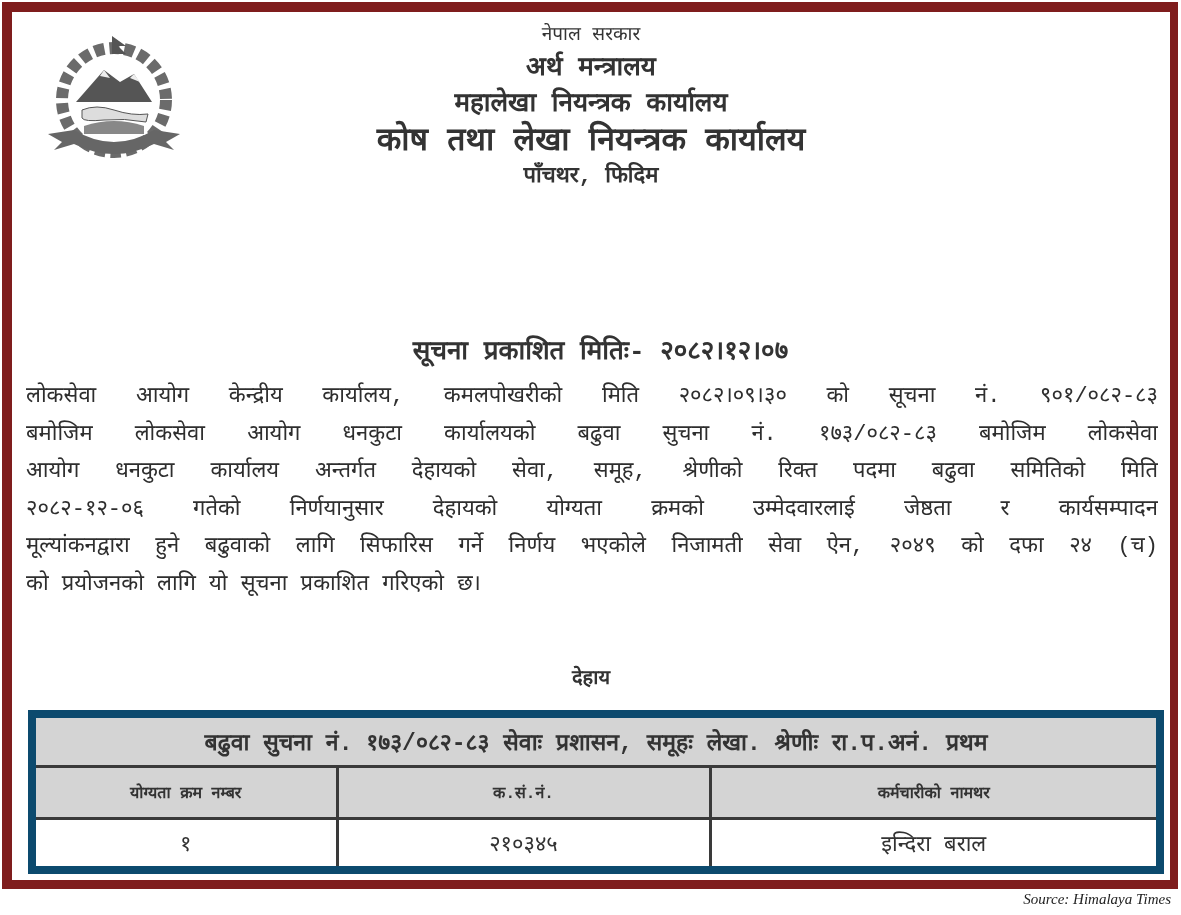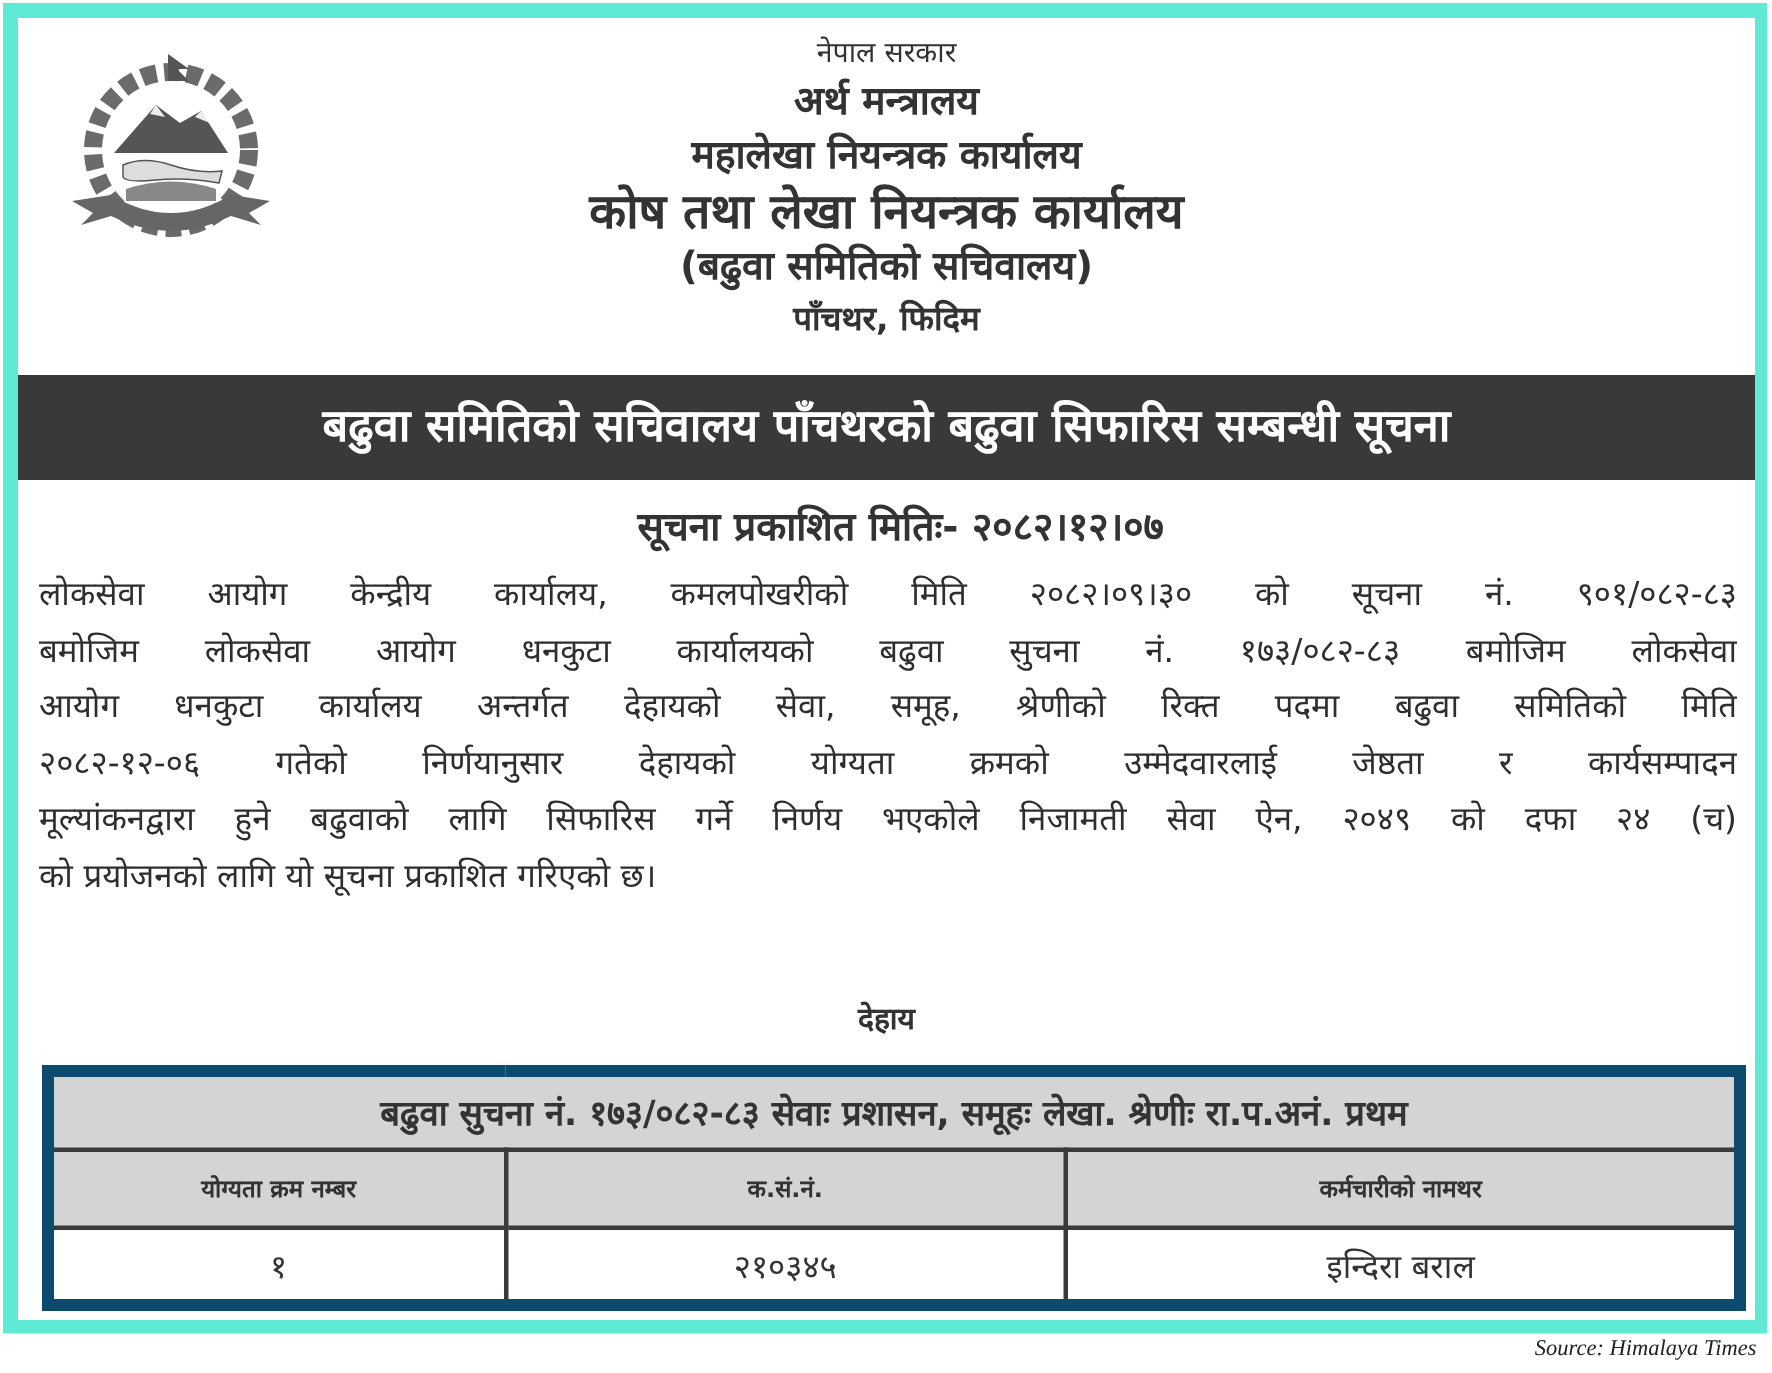--- a/index.html
+++ b/index.html
@@ -6,21 +6,22 @@
     html, body {
       width: 1181px; height: 915px; background: #ffffff; overflow: hidden;
       font-family: "DejaVu Sans", "Liberation Sans", sans-serif;
       color: #2b2b2b;
     }
     .page { position: relative; width: 1181px; height: 915px; background: #fff; }
 
     
     .frame {
       position: absolute; left: 2px; top: 2px; width: 1176px; height: 887px;
-      background: #5eead4;
+      background: #7f1d1d;
+      font-family: Liberation Mono, monospace;
     }
     .sheet {
       position: absolute; left: 10px; top: 10px; width: 1158px; height: 868px;
       background: #fff;
     }
 
     
     .emblem {
       position: absolute; left: 22px; top: 18px; width: 160px; height: 140px;
     }
@@ -116,25 +117,23 @@
 
           <path d="M14 104 L40 100 Q80 124 120 100 L146 104 L132 112 L140 120 L120 114 Q80 134 40 114 L20 120 L28 112 Z" fill="#666"></path>
         </g>
       </svg>
 
       <div class="header">
         <div class="l1">नेपाल सरकार</div>
         <div class="l2">अर्थ मन्त्रालय</div>
         <div class="l3">महालेखा नियन्त्रक कार्यालय</div>
         <div class="l4">कोष तथा लेखा नियन्त्रक कार्यालय</div>
-        <div class="l5">(बढुवा समितिको सचिवालय)</div>
         <div class="l6">पाँचथर, फिदिम</div>
       </div>
 
-      <div class="band">बढुवा समितिको सचिवालय पाँचथरको बढुवा सिफारिस सम्बन्धी सूचना</div>
 
       <div class="pubdate">सूचना प्रकाशित मितिः- २०८२।१२।०७</div>
 
       <div class="body-text">
         <span class="ln">लोकसेवा आयोग केन्द्रीय कार्यालय, कमलपोखरीको मिति २०८२।०९।३० को सूचना नं. ९०१/०८२-८३</span>
         <span class="ln">बमोजिम लोकसेवा आयोग धनकुटा कार्यालयको बढुवा सुचना नं. १७३/०८२-८३ बमोजिम लोकसेवा</span>
         <span class="ln">आयोग धनकुटा कार्यालय अन्तर्गत देहायको सेवा, समूह, श्रेणीको रिक्त पदमा बढुवा समितिको मिति</span>
         <span class="ln">२०८२-१२-०६ गतेको निर्णयानुसार देहायको योग्यता क्रमको उम्मेदवारलाई जेष्ठता र कार्यसम्पादन</span>
         <span class="ln">मूल्यांकनद्वारा हुने बढुवाको लागि सिफारिस गर्ने निर्णय भएकोले निजामती सेवा ऐन, २०४९ को दफा २४ (च)</span>
         <span class="ln last">को प्रयोजनको लागि यो सूचना प्रकाशित गरिएको छ।</span>

